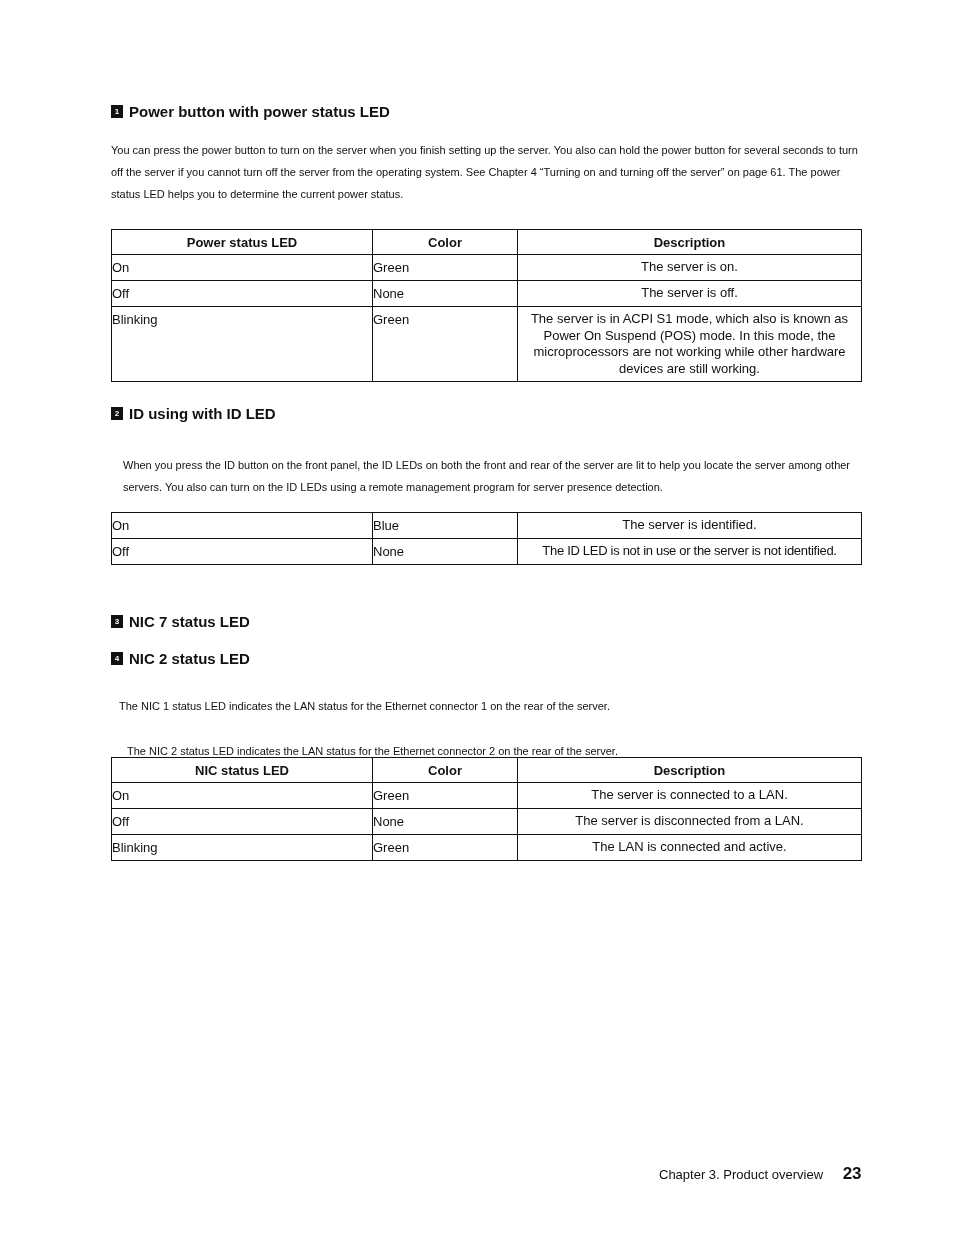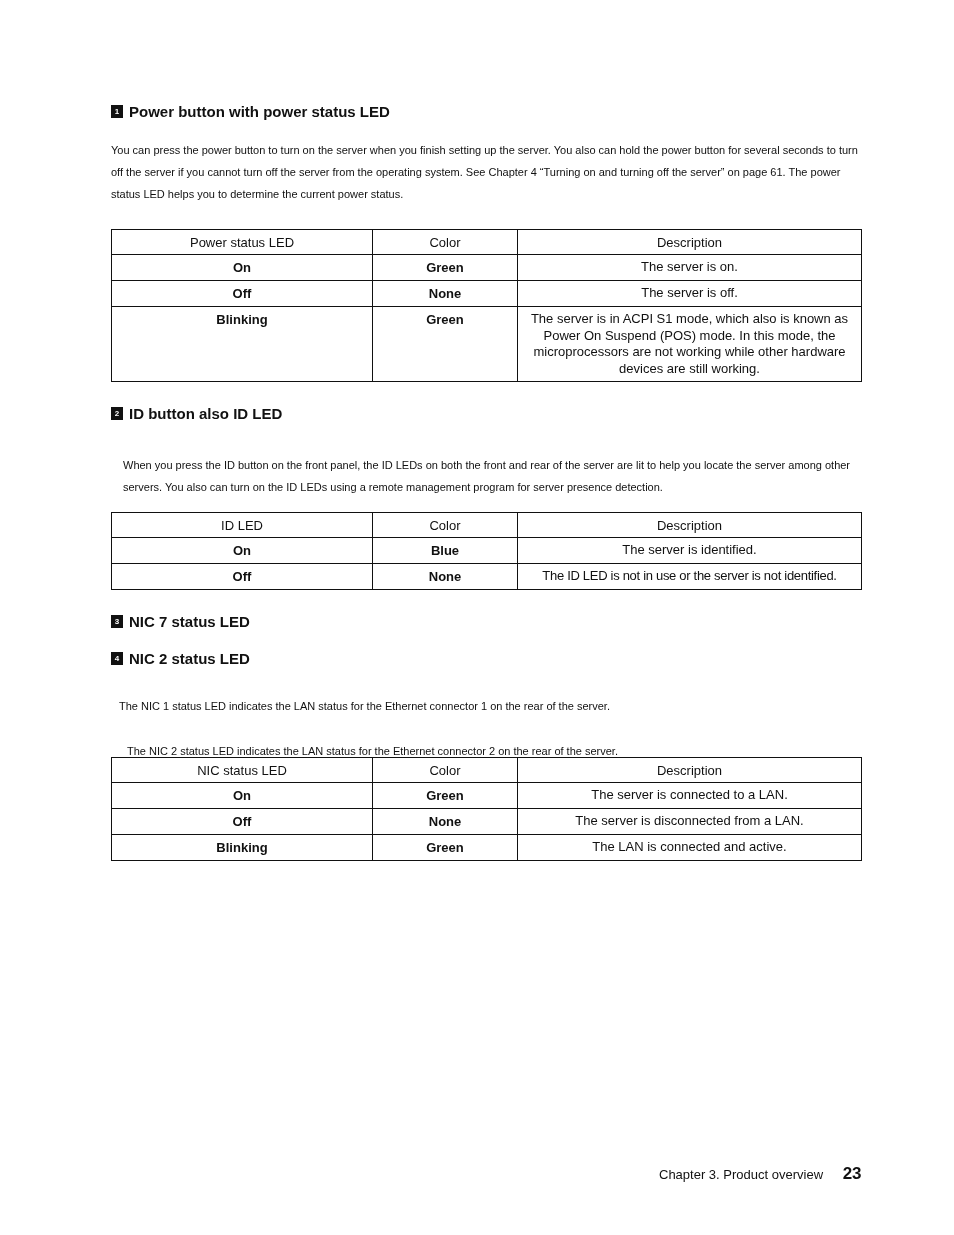--- a/index.html
+++ b/index.html
@@ -3,22 +3,22 @@
 <meta charset="utf-8">
 <style>
   html, body { margin: 0; padding: 0; background: #ffffff; }
   body { width: 954px; height: 1235px; position: relative; font-family: "Liberation Sans", sans-serif; color: #111; }
   .page { position: absolute; left: 111px; top: 0; width: 751px; }
   .heading { position: absolute; left: 0; font-weight: bold; font-size: 15px; display: flex; align-items: center; white-space: nowrap; }
   .badge { display: inline-block; width: 12px; height: 13px; background: #111; color: #fff; font-size: 8px; font-weight: bold; text-align: center; line-height: 13px; margin-right: 6px; }
   .para { position: absolute; left: 0; width: 751px; font-size: 11px; line-height: 22px; }
   table { position: absolute; left: 0; width: 751px; border-collapse: collapse; font-size: 13px; }
   td, th { border: 1.5px solid #111; padding: 0; }
-  th { font-weight: normal; text-align: center; height: 24px; }
-  td.c { text-align: center; vertical-align: top; padding-top: 5px; font-weight: bold; }
+  th { font-weight: bold; text-align: center; height: 24px; }
+  td.c { text-align: left; vertical-align: top; padding-top: 5px; }
   td.d { text-align: center; vertical-align: top; padding: 4px 7px 4px 7px; line-height: 16.5px; }
   .footer { position: absolute; top: 1164px; left: 659px; font-size: 13px; white-space: nowrap; }
   .footer .pg { font-weight: bold; font-size: 17px; margin-left: 16px; }
 </style>
 </head>
 <body>
 
 <div class="page">
 
   <div class="heading" style="top:103px;">
@@ -52,36 +52,31 @@
     <tr>
       <td class="c">Blinking</td>
       <td class="c">Green</td>
       <td class="d">The server is in ACPI S1 mode, which also is known as Power On Suspend (POS) mode. In this mode, the microprocessors are not working while other hardware devices are still working.</td>
     </tr>
   </tbody>
     </table>
 
   <div class="heading" style="top:405px;">
     <span class="badge">2</span>
-    <span>ID button also ID LED</span>
+    <span>ID using with ID LED</span>
   </div>
   <p class="para" style="top:442px;margin:12px;">When you press the ID button on the front panel, the ID LEDs on both the front and rear of the server are lit to help you locate the server among other servers. You also can turn on the ID LEDs using a remote management program for server presence detection.</p>
 
   <table style="top:512px;">
     <colgroup>
         <col style="width:261px">
         <col style="width:145px">
         <col>
       </colgroup>
     <tbody>
-        <tr>
-      <th>ID LED</th>
-      <th>Color</th>
-      <th>Description</th>
-    </tr>
     <tr style="height:26px;">
       <td class="c">On</td>
       <td class="c">Blue</td>
       <td class="d">The server is identified.</td>
     </tr>
     <tr style="height:26px;">
       <td class="c">Off</td>
       <td class="c">None</td>
       <td class="d" style="letter-spacing:-0.3px;">The ID LED is not in use or the server is not identified.</td>
     </tr>

